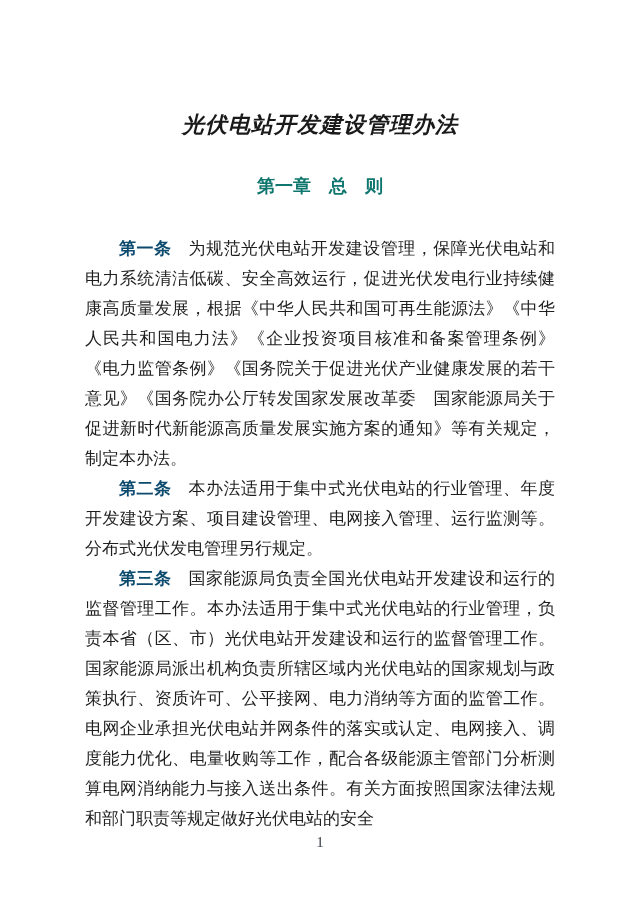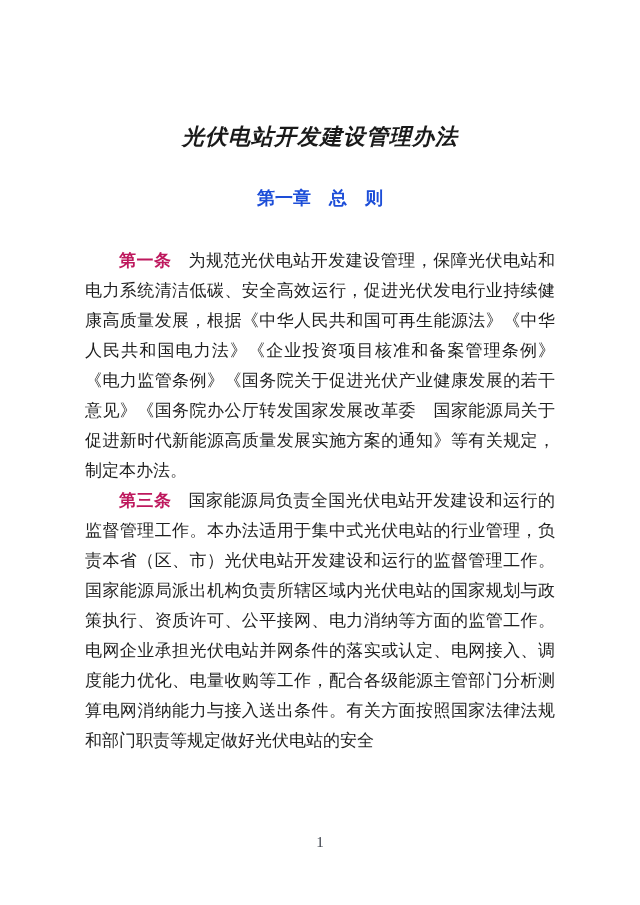--- a/index.html
+++ b/index.html
@@ -10,58 +10,58 @@
   .page {
     position: relative;
     width: 640px;
     height: 905px;
     background: #ffffff;
     overflow: hidden;
     color: #1f1f1f;
     font-family: "Liberation Serif", "DejaVu Serif", serif;
   }
   .doc-title {
-    margin: 12px;
+    margin: 0;
     padding-top: 110px;
     text-align: center;
     font-size: 22px;
     line-height: 30px;
     font-weight: 600;
     font-style: italic; 
     letter-spacing: 1px;
     color: #1a1a1a;
     font-family: "Liberation Serif", "DejaVu Serif", serif;
   }
   .chapter-heading {
     margin: 0;
     margin-top: 34px;
     text-align: center;
     font-size: 18px;
     line-height: 24px;
     font-weight: bold;
-    color: #1d4ed8;
+    color: #0f766e;
     font-family: "Liberation Sans", "DejaVu Sans", sans-serif;
   }
   .body-text {
     margin: 36px 85px 0 85px;
     width: 470px;
   }
   .article {
     margin: 0;
     font-size: 17px;
     line-height: 30px;
     text-align: justify;
     text-justify: inter-character;
     text-indent: 2em;
     color: #1f1f1f;
   }
   .article-label {
     font-weight: bold;
     font-family: "Liberation Sans", "DejaVu Sans", sans-serif;
-    color: #be185d;
+    color: #0c4a6e;
     margin-right: 1em;
   }
   .page-number {
     position: absolute;
     top: 832px;
     left: 0;
     width: 100%;
     text-align: center;
     font-size: 15px;
     line-height: 20px;
@@ -75,20 +75,21 @@
 <div class="page">
 
   <h1 class="doc-title">光伏电站开发建设管理办法</h1>
 
   <h2 class="chapter-heading">第一章　总　则</h2>
 
   <div class="body-text">
 
     <p class="article"><span class="article-label">第一条</span><span>为规范光伏电站开发建设管理，保障光伏电站和电力系统清洁低碳、安全高效运行，促进光伏发电行业持续健康高质量发展，根据《中华人民共和国可再生能源法》《中华人民共和国电力法》《企业投资项目核准和备案管理条例》《电力监管条例》《国务院关于促进光伏产业健康发展的若干意见》《国务院办公厅转发国家发展改革委　国家能源局关于促进新时代新能源高质量发展实施方案的通知》等有关规定，制定本办法。</span></p>
 
+    <p class="article"><span class="article-label">第二条</span><span>本办法适用于集中式光伏电站的行业管理、年度开发建设方案、项目建设管理、电网接入管理、运行监测等。分布式光伏发电管理另行规定。</span></p>
 
     <p class="article"><span class="article-label">第三条</span><span>国家能源局负责全国光伏电站开发建设和运行的监督管理工作。本办法适用于集中式光伏电站的行业管理，负责本省（区、市）光伏电站开发建设和运行的监督管理工作。国家能源局派出机构负责所辖区域内光伏电站的国家规划与政策执行、资质许可、公平接网、电力消纳等方面的监管工作。电网企业承担光伏电站并网条件的落实或认定、电网接入、调度能力优化、电量收购等工作，配合各级能源主管部门分析测算电网消纳能力与接入送出条件。有关方面按照国家法律法规和部门职责等规定做好光伏电站的安全</span></p>
 
   </div>
 
   <div class="page-number">1</div>
 
 </div>
 
 </body></html>

